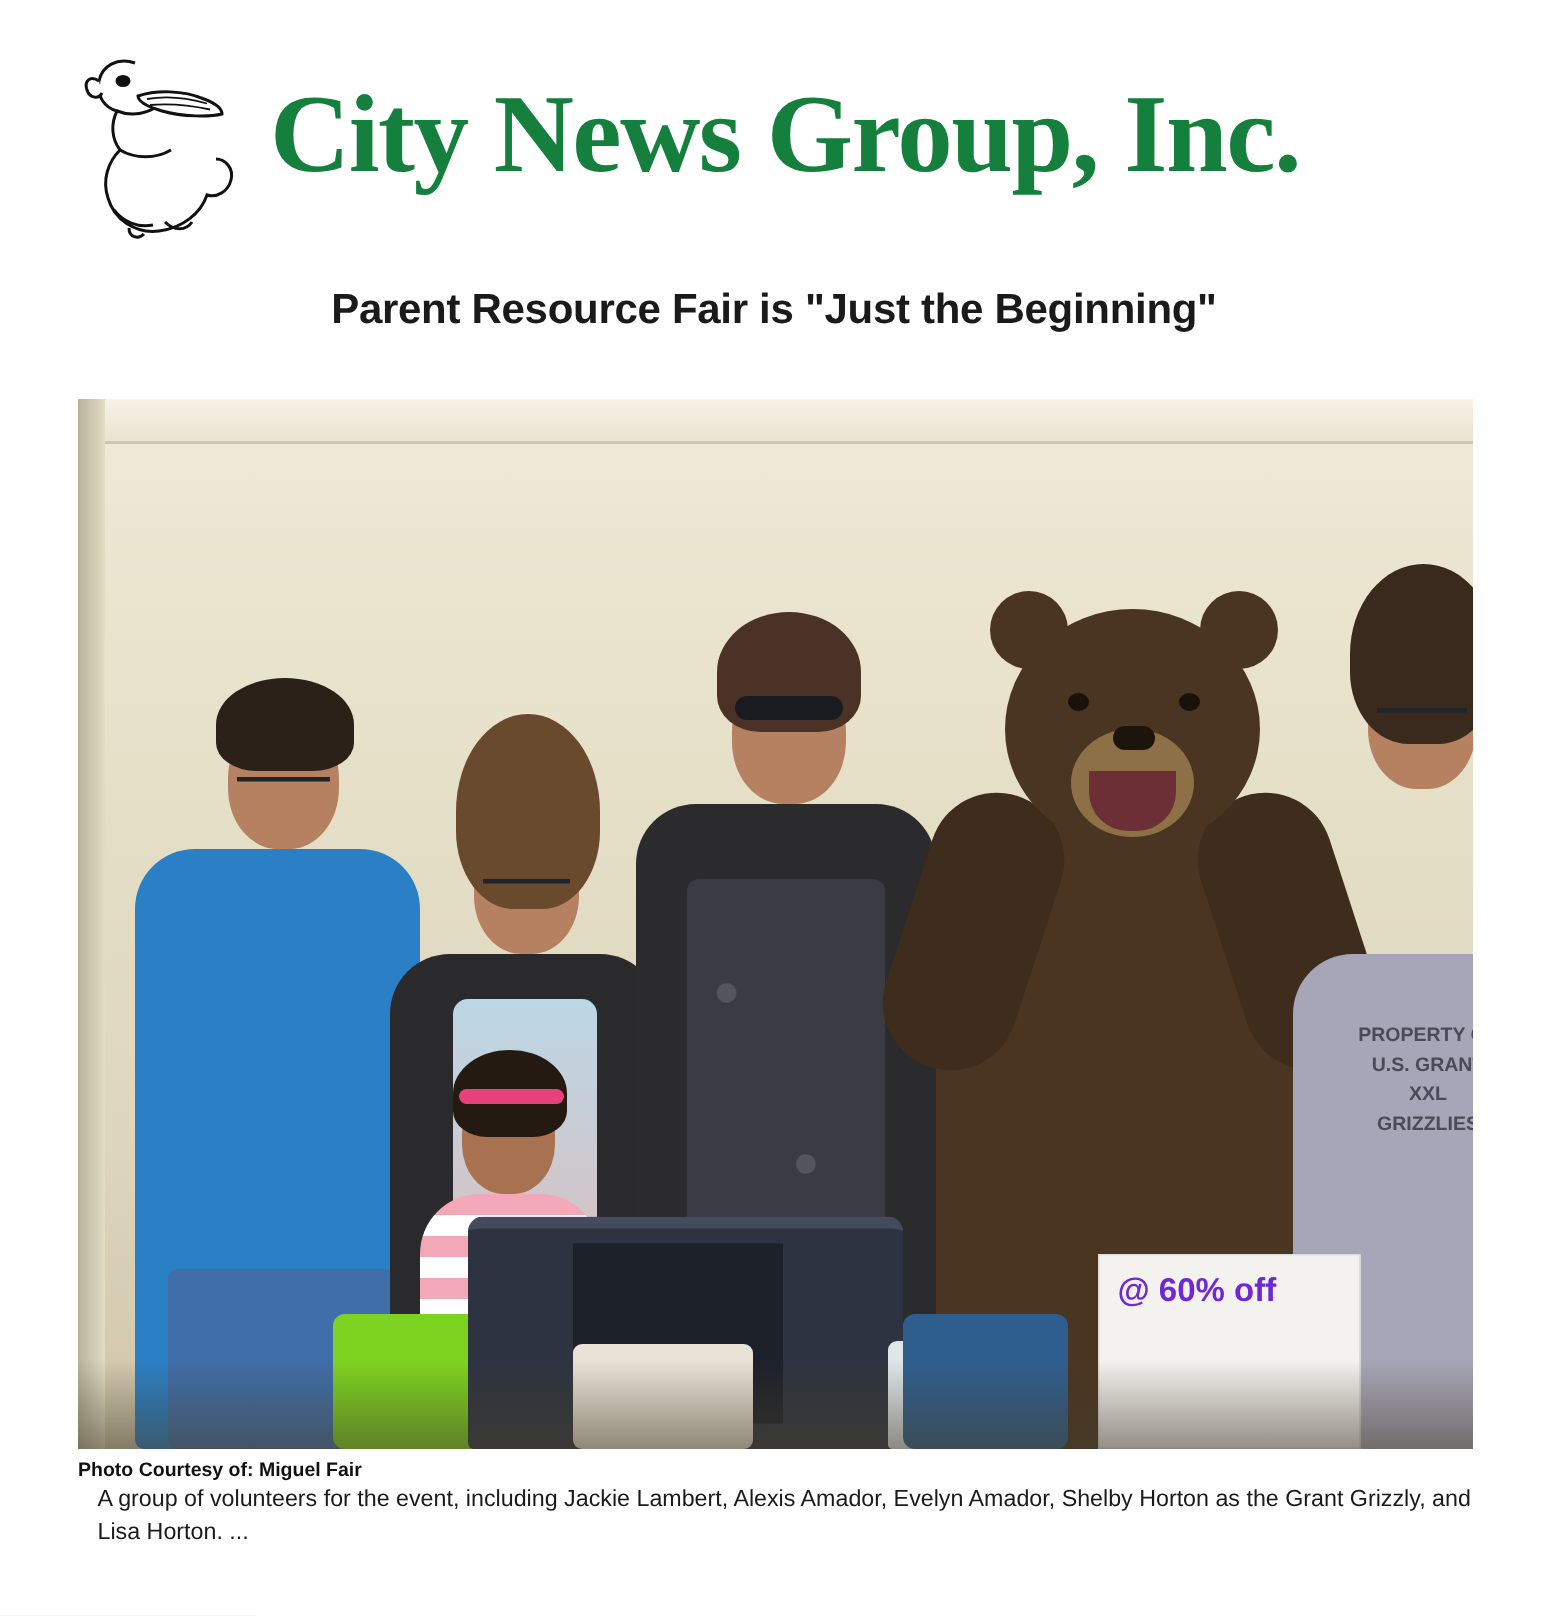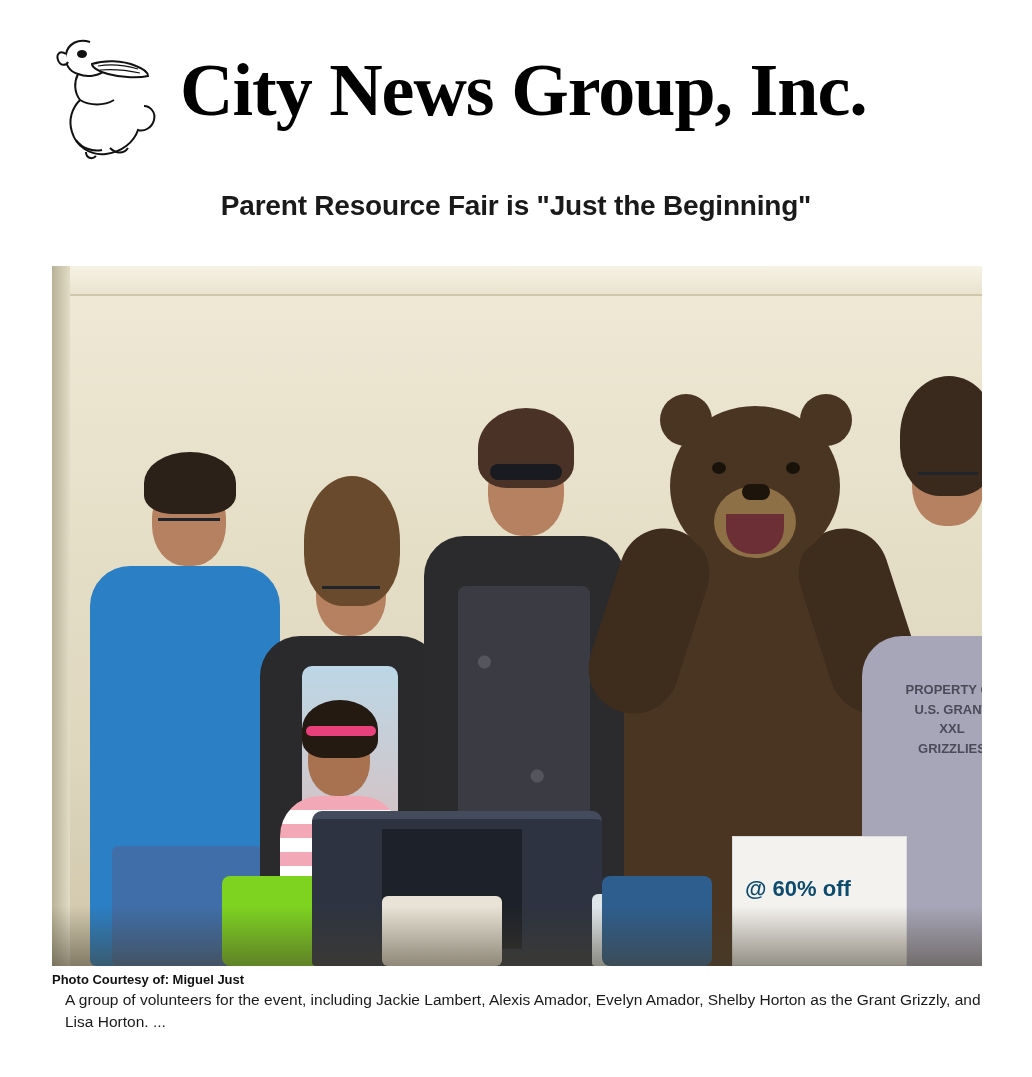--- a/index.html
+++ b/index.html
@@ -37,21 +37,21 @@
     flex: none;
     margin-right: 8px;
     position: relative;
     top: 2px;
   }
   .brand-title {
     font-family: "Liberation Serif", serif;
     font-weight: bold;
     font-size: 74px;
     line-height: 1;
-    color: #000000;
+    color: #15803d;
     letter-spacing: -1px;
     white-space: nowrap;
     position: relative;
     top: -6px;
     margin-top: 16px;
   }
 
   
   .headline {
     text-align: center;
@@ -186,21 +186,21 @@
   .p4 .print { position:absolute; bottom: 190px; left: 34px; width: 112px; height: 96px; color:#4a4a58; font-size: 13px; font-weight: bold; text-align:center; line-height: 1.5; }
 
   
   .goods { position:absolute; left: 150px; bottom: 0; width: 700px; height: 160px; }
   .goods .bag-dark { position:absolute; left: 110px; bottom: 0; width: 290px; height: 155px; background:#2d3340; border-radius: 10px 10px 4px 4px; border-top: 8px solid #444b5c;}
   .goods .bag-dark .stripe { position:absolute; left: 70px; top: 10px; width: 140px; height: 120px; background:#1d2129;}
   .goods .green-bag { position:absolute; left: 20px; bottom: 0; width: 120px; height: 90px; background:#7ed321; border-radius: 8px; }
   .goods .tote { position:absolute; left: 180px; bottom: 0; width: 120px; height: 70px; background:#e8e3d6; border-radius:6px; }
   .goods .blue-items { position:absolute; left: 400px; bottom: 0; width: 110px; height: 90px; background:#2e5e8e; border-radius: 8px; }
   .goods .mag { position:absolute; left: 530px; bottom: 0; width: 175px; height: 130px; background:#f4f2ef; border:1px solid #ddd; }
-  .goods .mag .off { position:absolute; left: 12px; top: 39px; font-size: 22px; font-weight:bold; color:#0c4a6e;}
+  .goods .mag .off { position:absolute; left: 12px; top: 10px; font-size: 22px; font-weight:bold; color:#6d28d9;}
   .goods .bottle { position:absolute; left: 390px; bottom: 0; width: 26px; height: 72px; background:#dfe6ea; border-radius: 6px 6px 3px 3px;}
 
   
   .credit {
     font-size: 13px;
     font-weight: bold;
     color: #111;
     margin: 6px 0 0 0;
   }
   .caption {
@@ -318,18 +318,18 @@
         <div class="blue-items"></div>
         <div class="mag">
           <span class="off">@ 60% off</span>
         </div>
       </div>
 
       <div class="shadow-floor"></div>
     </div>
 
     <figcaption>
-      <div class="credit">Photo Courtesy of: Miguel Just</div>
+      <div class="credit">Photo Courtesy of: Miguel Fair</div>
       <p class="caption">A group of volunteers for the event, including Jackie Lambert, Alexis Amador, Evelyn Amador, Shelby Horton as the Grant Grizzly, and Lisa Horton. ...</p>
     </figcaption>
   </figure>
 
 </div>
 
 </body></html>

